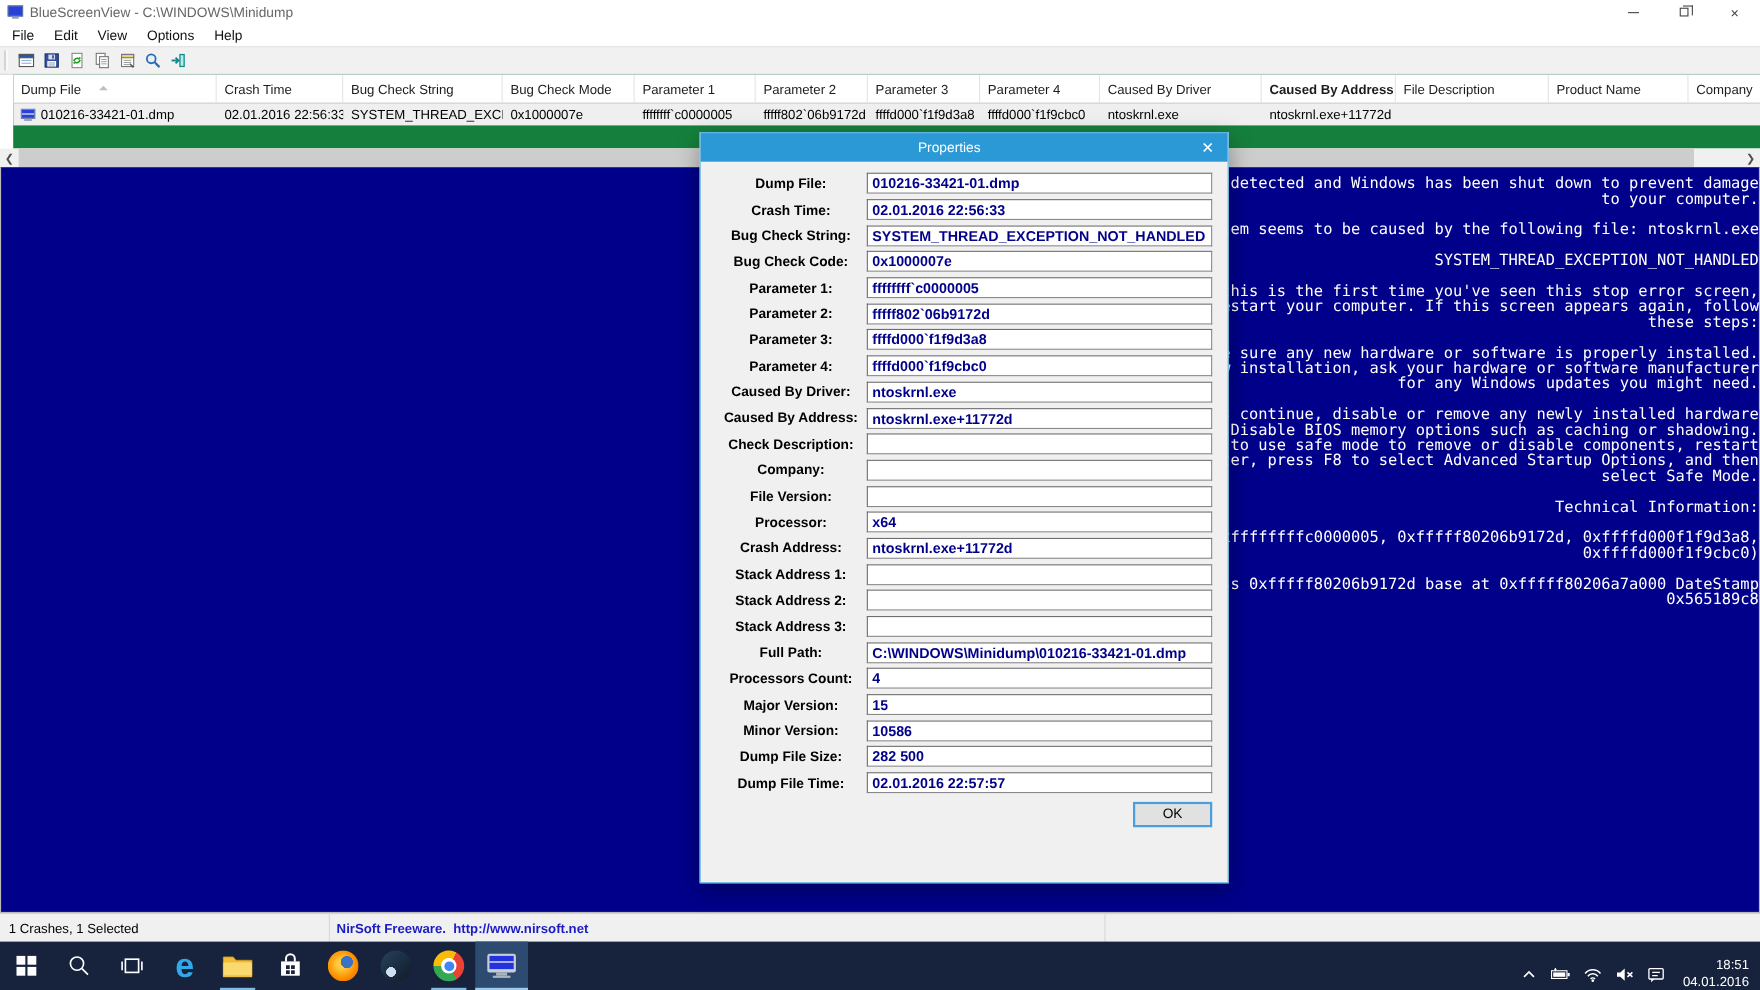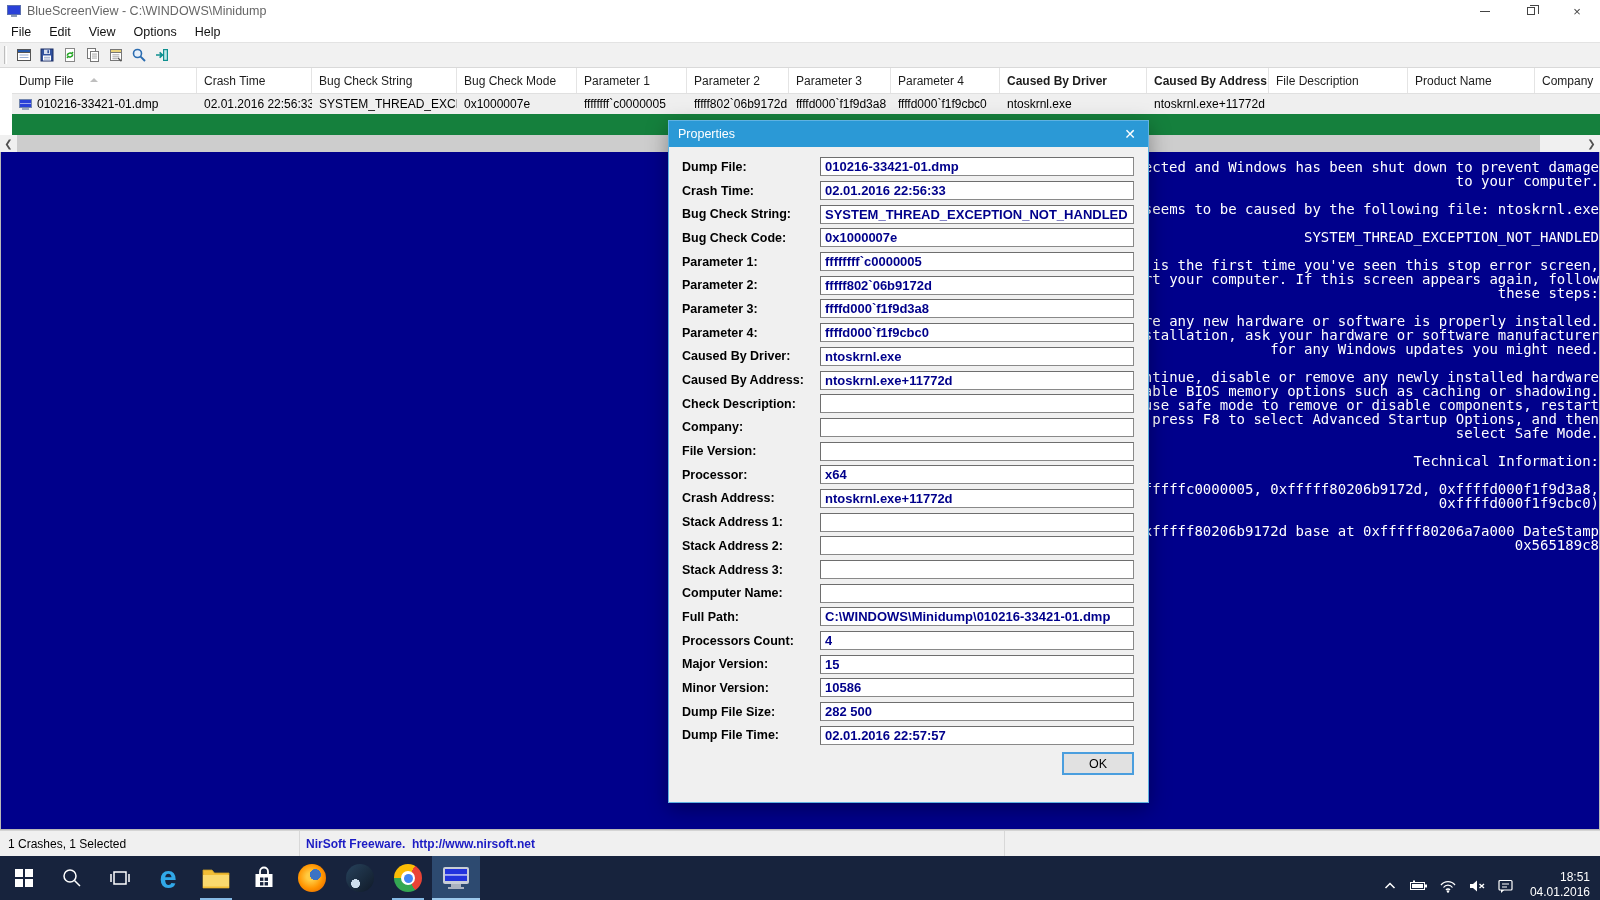--- a/index.html
+++ b/index.html
@@ -45,21 +45,21 @@
   .bsod { position:absolute; left:0; top:152px; width:1600px; height:678px; background:#00008b; border:1px solid #b9b9b9; border-top:none; }
   .bsod pre { font-family:"DejaVu Sans Mono", monospace; font-size:14px; line-height:14px; color:#ffffff; padding:8px 0 0 4px; white-space:pre;text-align:right; }
 
   
   .statusbar { position:absolute; left:0; top:830px; width:1600px; height:26px; background:#f0f0f0; border-top:1px solid #d4d4d4; display:flex; align-items:center; font-size:12px; }
   .sb-pane1 { width:300px; padding-left:8px; color:#000; border-right:1px solid #d8d8d8; height:100%; display:flex; align-items:center; }
   .sb-pane2 { width:705px; padding-left:6px; border-right:1px solid #d8d8d8; height:100%; display:flex; align-items:center; }
   .sb-nirsoft { color:#1c1cc4; font-weight:bold; white-space:pre; }
 
   
-  .dialog { position:absolute; left:668px; top:120px; width:481px; height:683px; background:#f0f0f0; border:1px solid #5fb2e2; box-shadow:0 6px 20px rgba(0,0,0,.35); }
+  .dialog { position:absolute; left:636px; top:120px; width:481px; height:683px; background:#f0f0f0; border:1px solid #5fb2e2; box-shadow:0 6px 20px rgba(0,0,0,.35);text-align:center; }
   .dlg-title { height:26px; background:#2b99d6; display:flex; align-items:center; }
   .dlg-title-text { color:#fff; font-size:12.5px; padding-left:9px; flex:1; }
   .dlg-close { width:36px; height:26px; display:flex; align-items:center; justify-content:center; color:#fff; font-size:14px; }
   .dlg-body { padding-top:8px; }
   .dlg-row { height:23.7px; display:flex; align-items:center; padding:0 14px 0 13px; }
   .dlg-label { flex:0 0 138px; font-size:12.5px; font-weight:bold; color:#000; }
   .dlg-input { flex:1; height:19px; background:#fff; border:1px solid #898989; border-top-color:#6e6e6e; border-left-color:#6e6e6e; display:flex; align-items:center; }
   .dlg-val { font-size:13px; font-weight:bold; color:#00008b; padding-left:4px; white-space:pre; overflow:hidden; }
   .dlg-okrow { display:flex; justify-content:flex-end; padding:5px 14px 0 0; }
   .ok-btn { width:72px; height:23px; background:#e1e1e1; border:2px solid #4a9ede; font-size:12.5px; color:#000; display:flex; align-items:center; justify-content:center; }
@@ -206,21 +206,21 @@
         </div>
         <div class="hcell" style="width: 102px;">
           <span>Parameter 2</span>
         </div>
         <div class="hcell" style="width: 102px;">
           <span>Parameter 3</span>
         </div>
         <div class="hcell" style="width: 109px;">
           <span>Parameter 4</span>
         </div>
-        <div class="hcell" style="width: 147px; font-weight: bold;">
+        <div class="hcell" style="width: 147px;">
           <span>Caused By Driver</span>
         </div>
         <div class="hcell" style="width: 122px; font-weight: bold;">
           <span>Caused By Address</span>
         </div>
         <div class="hcell" style="width: 139px;">
           <span>File Description</span>
         </div>
         <div class="hcell" style="width: 127px;">
           <span>Product Name</span>
@@ -430,26 +430,20 @@
             <span class="dlg-val"></span>
           </div>
         </div>
         <div class="dlg-row">
           <div class="dlg-label">Stack Address 3:</div>
           <div class="dlg-input">
             <span class="dlg-val"></span>
           </div>
         </div>
         <div class="dlg-row">
-          <div class="dlg-label">Computer Name:</div>
-          <div class="dlg-input">
-            <span class="dlg-val"></span>
-          </div>
-        </div>
-        <div class="dlg-row">
           <div class="dlg-label">Full Path:</div>
           <div class="dlg-input">
             <span class="dlg-val">C:\WINDOWS\Minidump\010216-33421-01.dmp</span>
           </div>
         </div>
         <div class="dlg-row">
           <div class="dlg-label">Processors Count:</div>
           <div class="dlg-input">
             <span class="dlg-val">4</span>
           </div>

